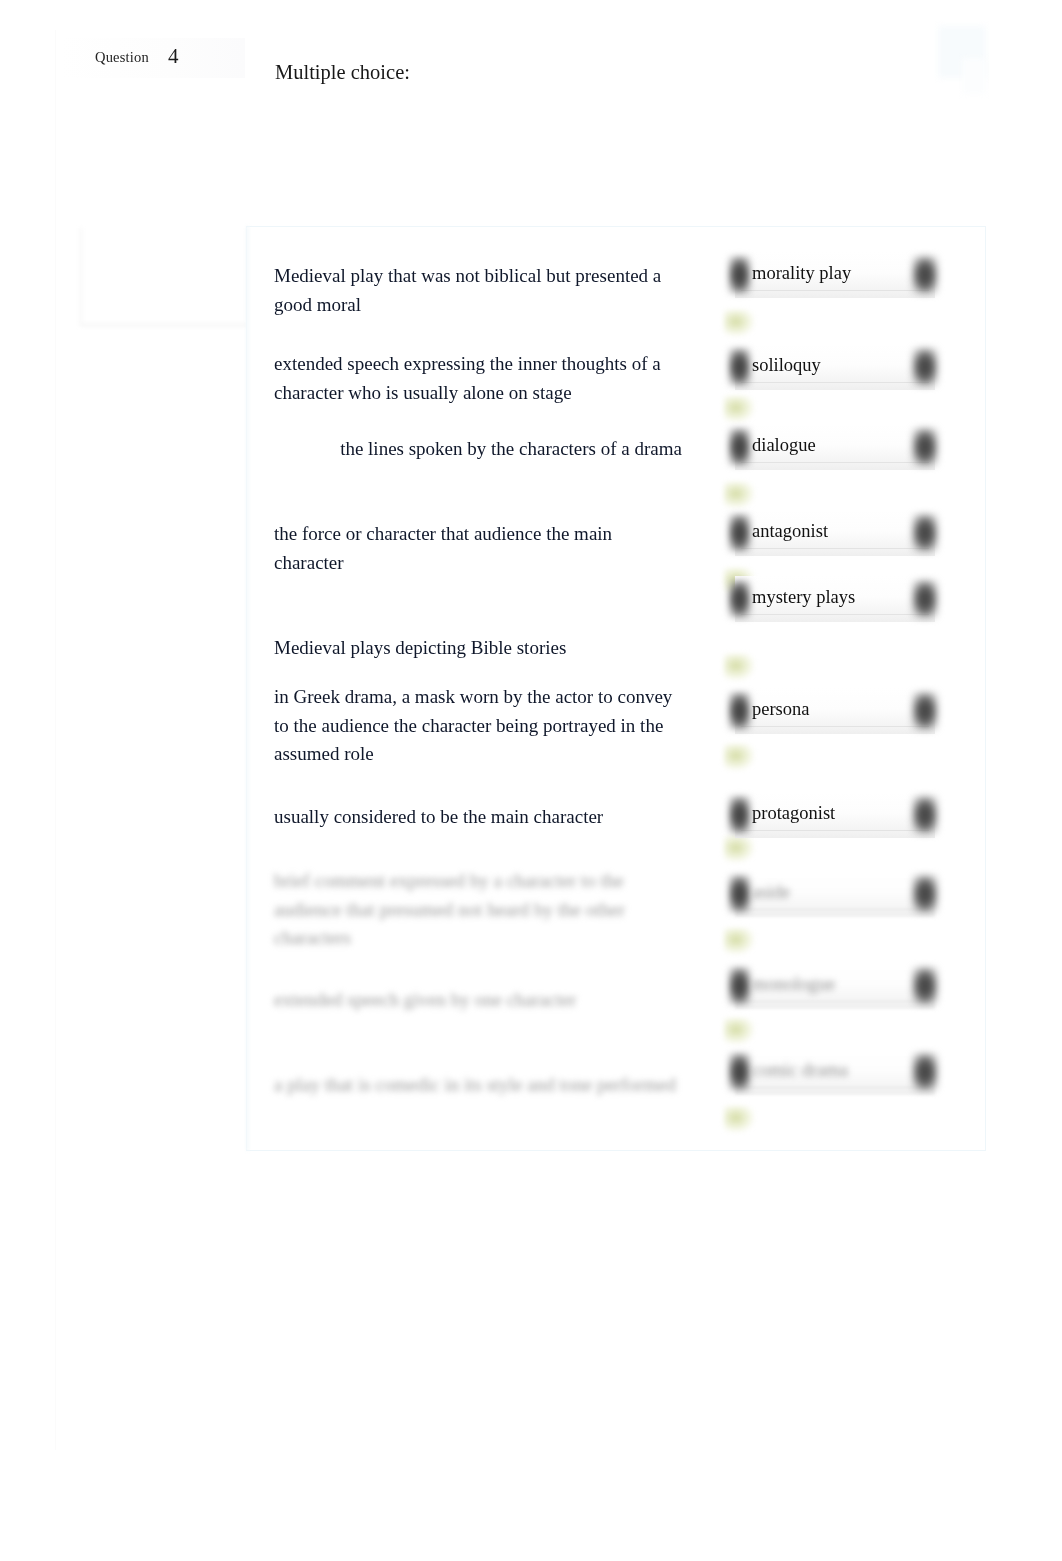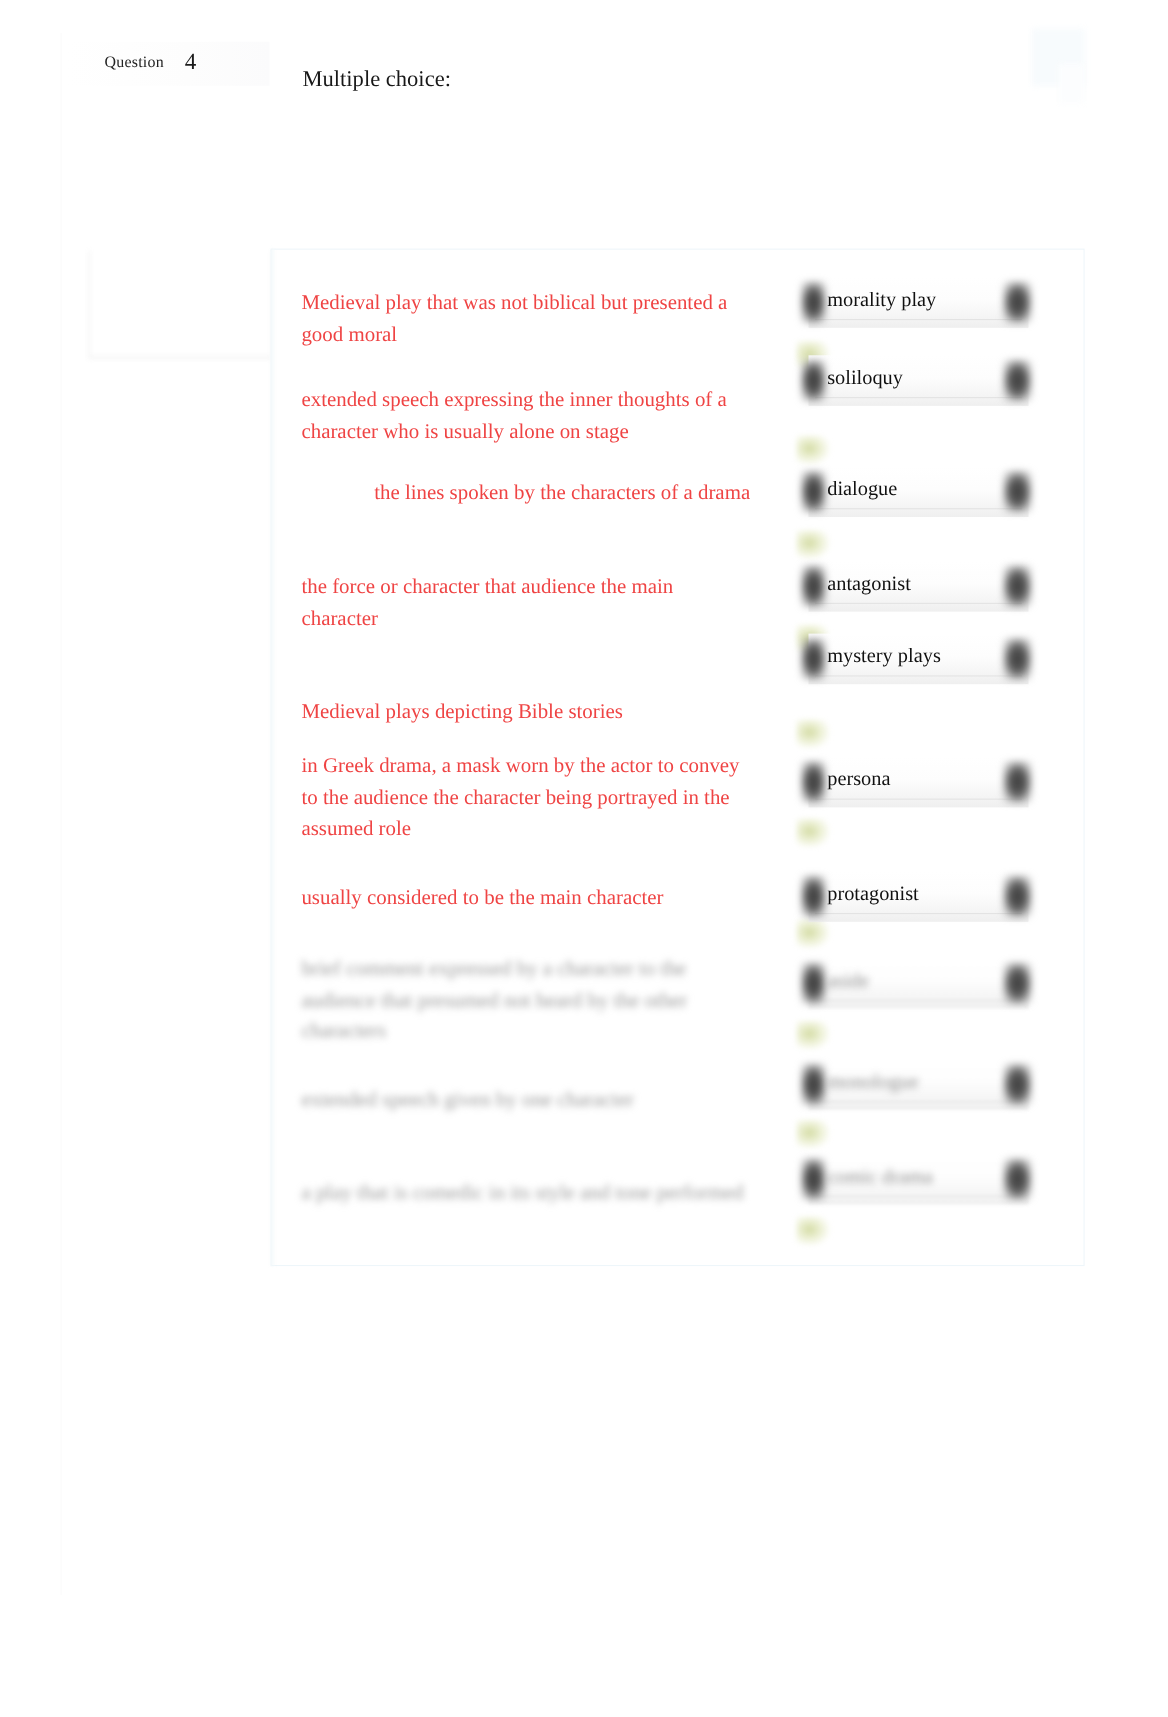--- a/index.html
+++ b/index.html
@@ -144,21 +144,21 @@
     left: 274px;
     top: 226px;
     width: 410px;
   }
   .definition-row {
     position: absolute;
     left: 0;
     width: 408px;
     font-size: 19px;
     line-height: 28.5px;
-    color: #ef4444;
+    color: #0f172a;
   }
   .definition-row.is-blurred {
     color: #9a9a9a;
     filter: blur(3.4px);
   }
 
   
   #answers {
     position: absolute;
     left: 716px;
@@ -287,21 +287,21 @@
       <div class="green-mark" style="top: 610px;"></div>
       <div class="green-mark" style="top: 702px;"></div>
       <div class="green-mark" style="top: 792px;"></div>
       <div class="green-mark" style="top: 880px;"></div>
       <div class="answer-row" style="top: 26px;">
         <div class="answer-select"></div>
         <div class="handle-left"></div>
         <div class="answer-text">morality play</div>
         <div class="handle-right"></div>
       </div>
-      <div class="answer-row" style="top: 97px;">
+      <div class="answer-row" style="top: 118px;">
         <div class="answer-select"></div>
         <div class="handle-left"></div>
         <div class="answer-text">soliloquy</div>
         <div class="handle-right"></div>
       </div>
       <div class="answer-row" style="top: 198px;">
         <div class="answer-select"></div>
         <div class="handle-left"></div>
         <div class="answer-text">dialogue</div>
         <div class="handle-right"></div>

